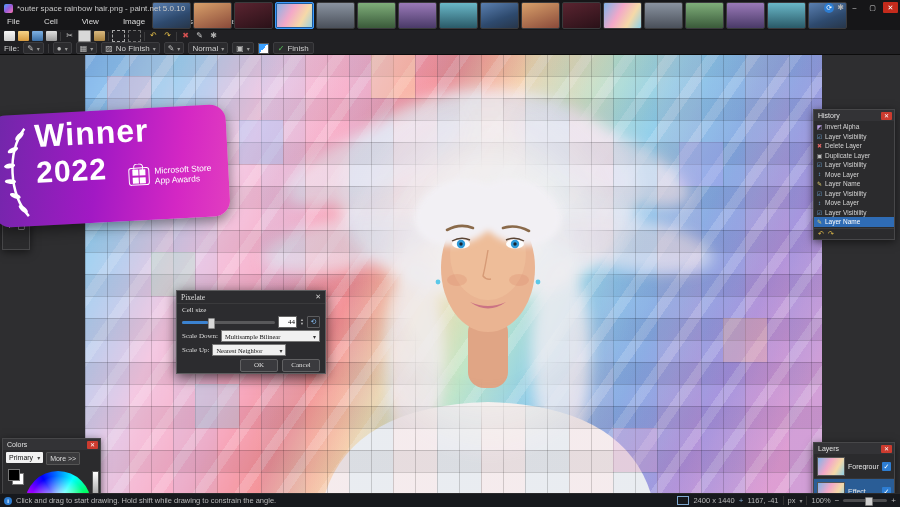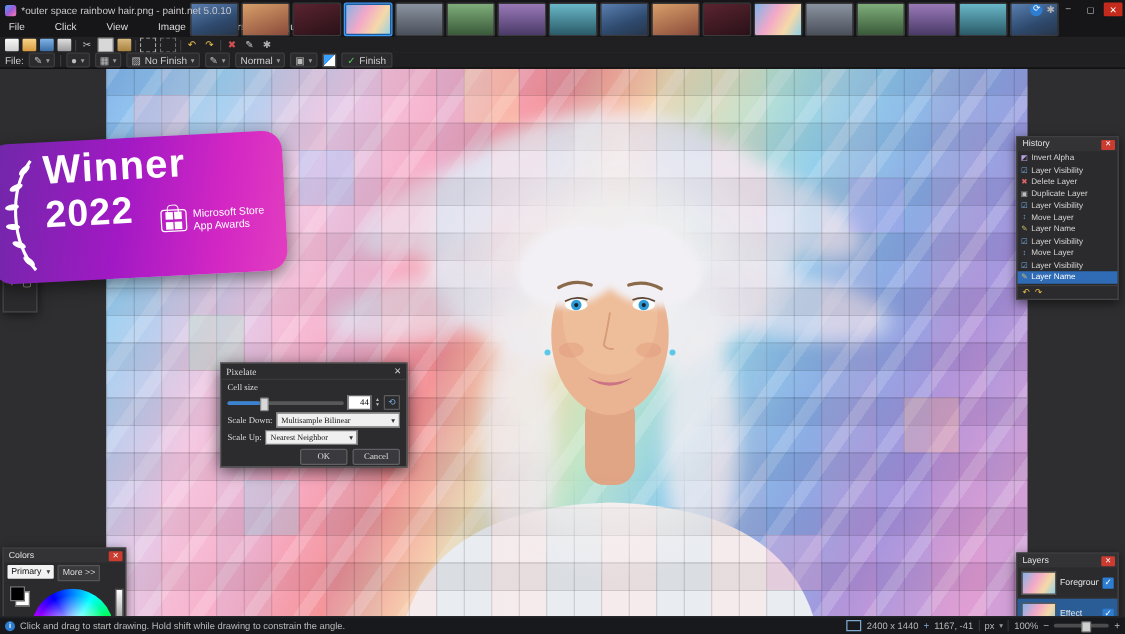--- a/index.html
+++ b/index.html
@@ -172,21 +172,21 @@
       <div class="circle-btn">⟳</div>
       <div class="gear-btn">✱</div>
       <div class="win-btn">–</div>
       <div class="win-btn">▢</div>
       <div class="win-btn close">✕</div>
     </div>
   </div>
 
   <div class="menubar" id="menubar">
       <span class="menu-item">File</span>
-      <span class="menu-item">Click</span>
+      <span class="menu-item">Cell</span>
       <span class="menu-item">View</span>
       <span class="menu-item">Image</span>
       <span class="menu-item">Layers</span>
       <span class="menu-item">Adjustments</span>
       <span class="menu-item">Effects</span>
     </div>
 
   <div class="image-strip" id="image-strip">
       <div class="thumb p0"></div>
       <div class="thumb p1"></div>

